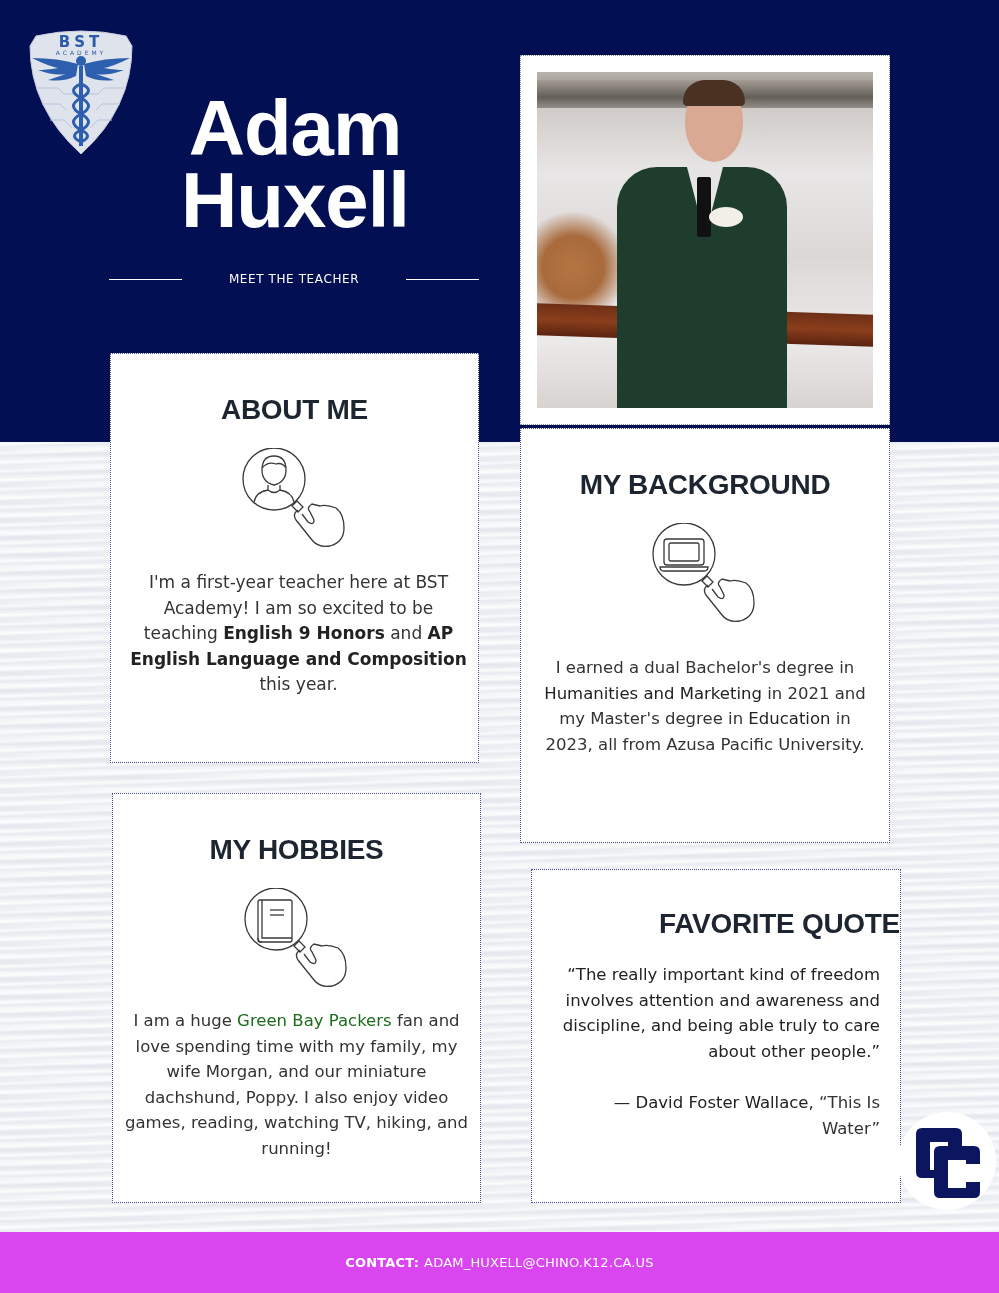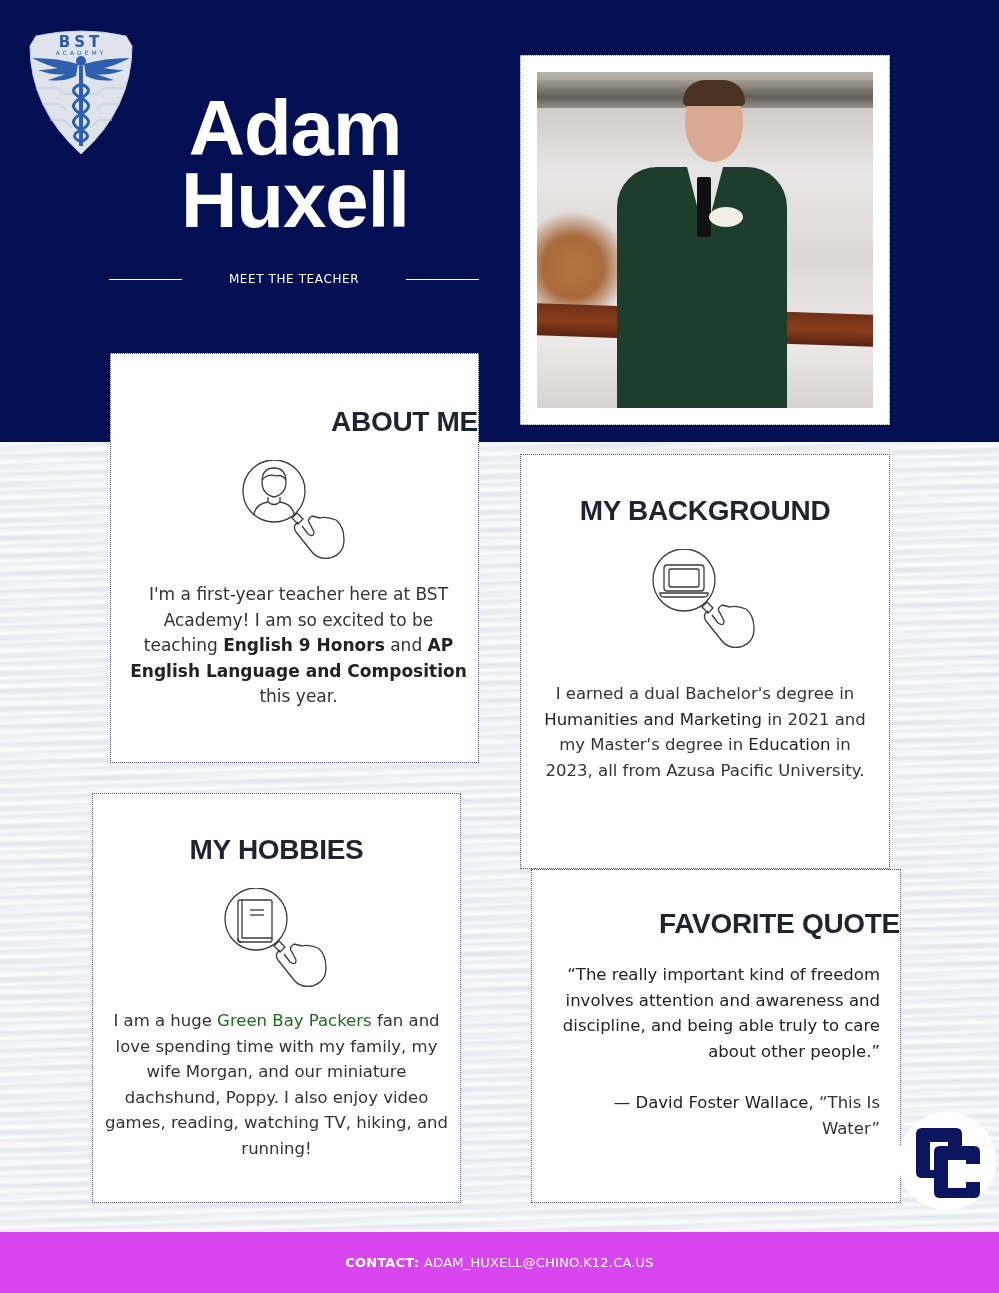--- a/index.html
+++ b/index.html
@@ -96,30 +96,30 @@
       line-height: 25.6px;
       color: #333333;
       font-family: "DejaVu Sans", sans-serif;
       font-weight: normal;
     }
     .card p b { font-weight: bold; color: #222; }
     .card p .green { color: #1e6b1e; }
     .card p .med { color: #222; }
 
     #card-about { left: 110px; top: 353px; width: 369px; height: 410px; }
-    #card-about h2 { margin-top: 52px; text-align: right; }
+    #card-about h2 { margin-top: 40px; }
     #card-about .icon { margin-top: 22px; }
     #card-about p { margin: 22px 8px 0 16px; font-size: 17px; }
 
-    #card-background { left: 520px; top: 454px; width: 370px; height: 415px; }
+    #card-background { left: 520px; top: 428px; width: 370px; height: 415px; }
     #card-background h2 { margin-top: 40px; }
     #card-background .icon { margin-top: 22px; }
     #card-background p { margin: 32px 14px 0 14px; font-size: 16.5px; }
 
-    #card-hobbies { left: 92px; top: 793px; width: 369px; height: 410px; }
+    #card-hobbies { left: 112px; top: 793px; width: 369px; height: 410px; }
     #card-hobbies h2 { margin-top: 40px; }
     #card-hobbies .icon { margin-top: 22px; }
     #card-hobbies p { margin: 20px 10px 0 10px; font-size: 16.5px; }
 
     #card-quote { left: 531px; top: 869px; width: 370px; height: 334px; text-align: right; }
     #card-quote h2 { margin-top: 38px; }
     #card-quote p.quote { margin: 22px 20px 0 20px; font-size: 16.5px; color: #222; }
     #card-quote p.attr { margin: 26px 20px 0 20px; font-size: 16.5px; }
 
     .cc-badge {

